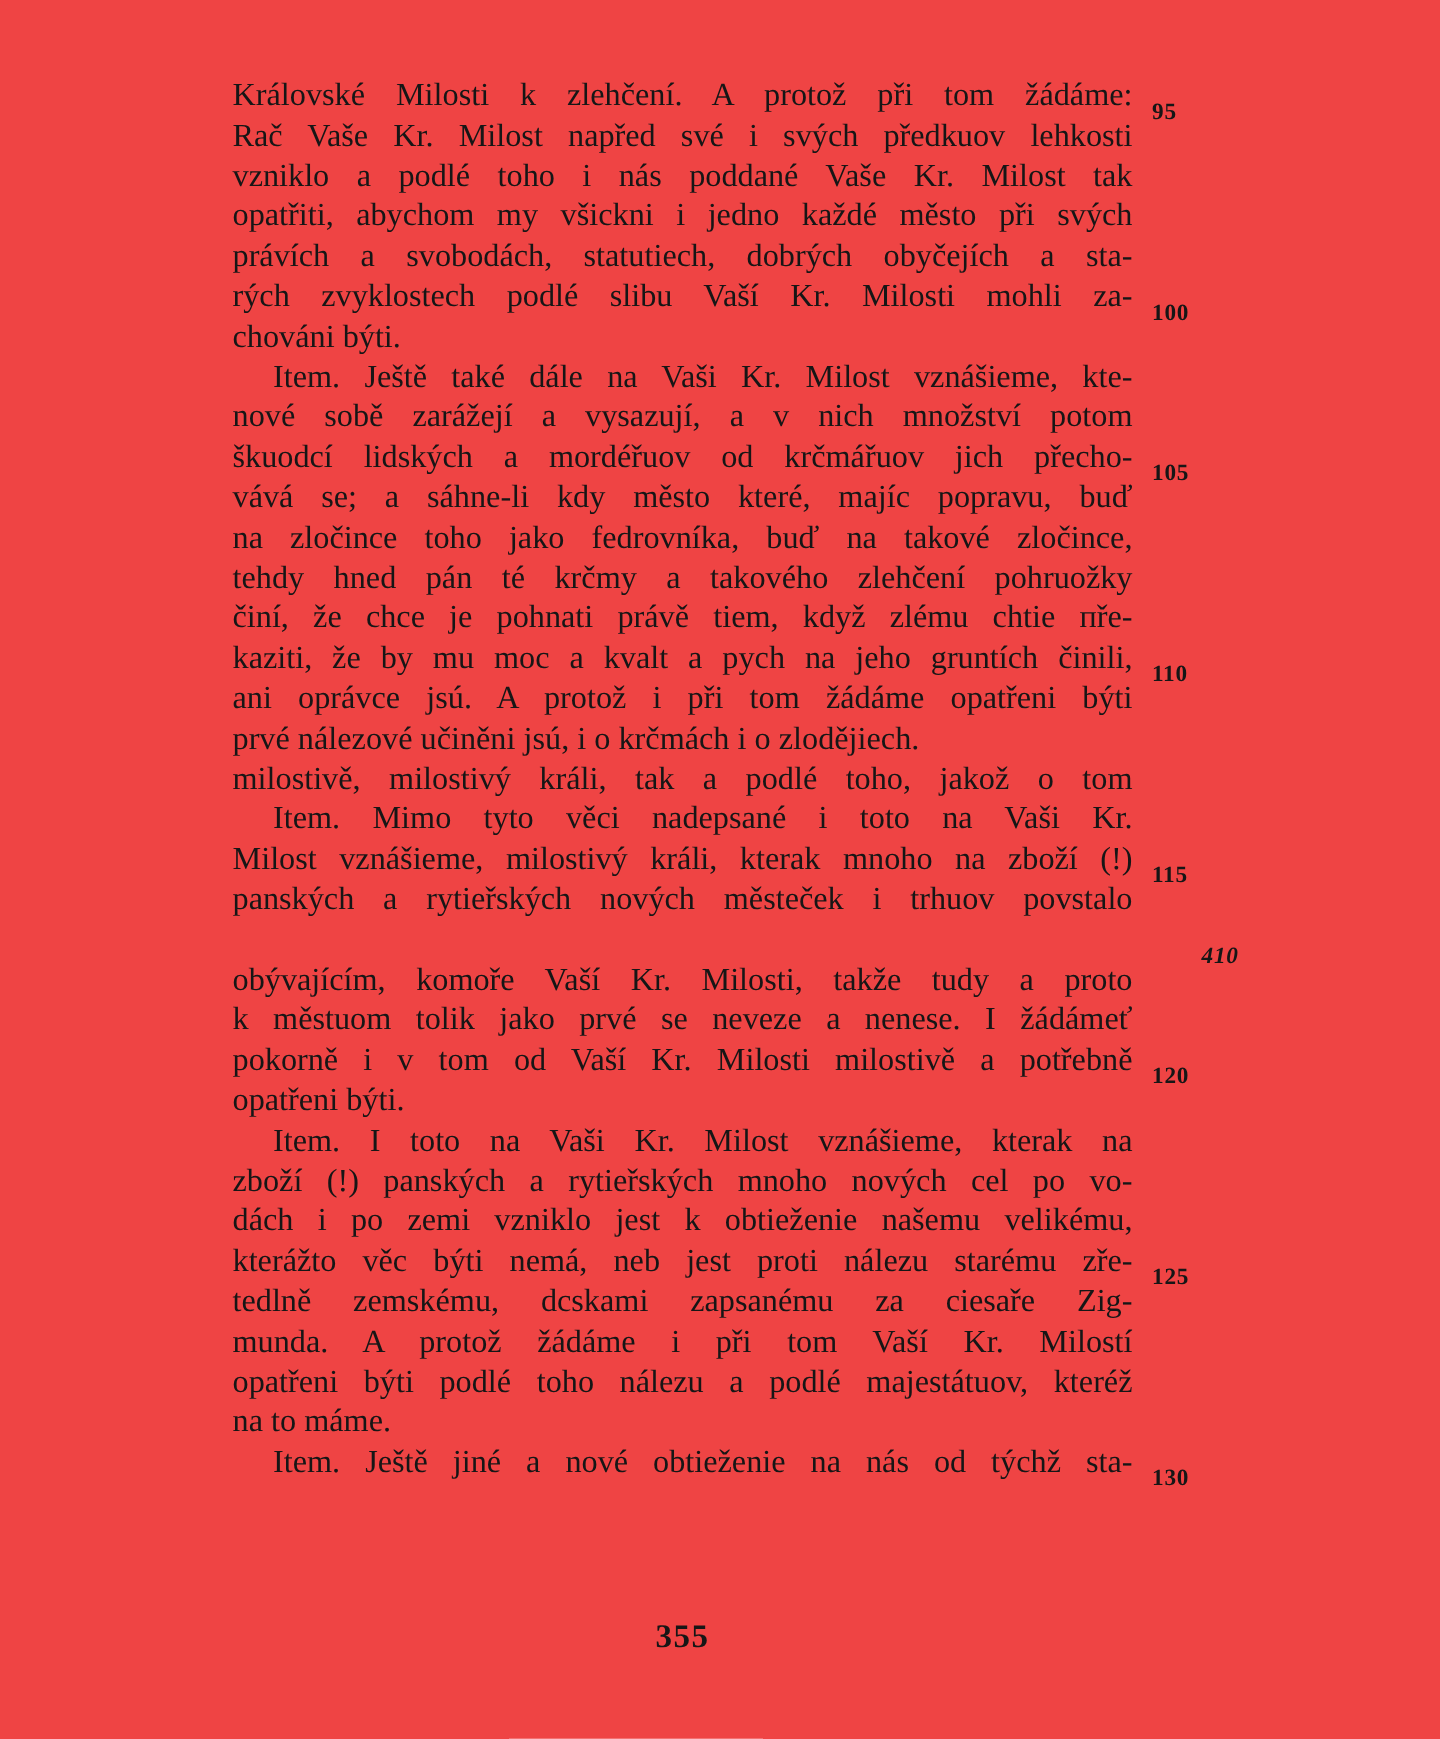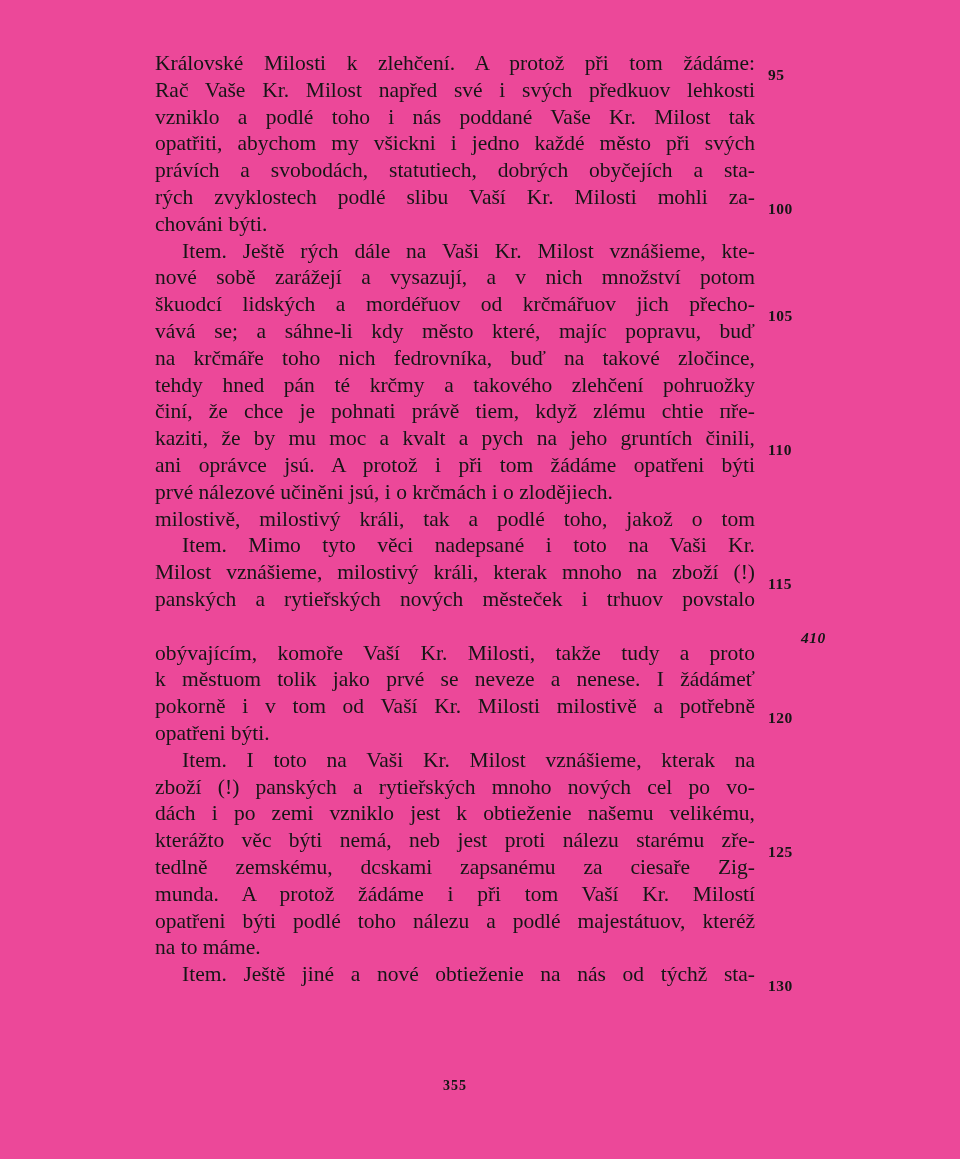--- a/index.html
+++ b/index.html
@@ -11,21 +11,21 @@
     height: 1159px;
     background: #fdfdfc;
     position: relative;
     font-family: "Liberation Serif", "DejaVu Serif", serif;
     color: #161616;
     overflow: hidden;
   }
   .scan-page {
     position: absolute;
     inset: 0;
-    background: #ec4899;
+    background: #ef4444;
   }
   .text-block {
     position: absolute;
     left: 155px;
     top: 50px;
     width: 600px;
     font-size: 21.5px;
     line-height: 26.8px;
   }
   .line {
@@ -57,42 +57,42 @@
   .note.italic-note {
     left: calc(100% + 46px);
     font-style: italic;
   }
   .page-number {
     position: absolute;
     left: 155px;
     top: 1078px;
     width: 600px;
     text-align: center;
-    font-size: 14px;
+    font-size: 22px;
     font-weight: bold;
     letter-spacing: 1px;
   }
 </style>
 </head>
 <body>
 
 <div class="scan-page">
   <main class="text-block">
       <div class="line"><span>Královské Milosti k zlehčení. A protož při tom žádáme:</span><span class="note">95</span></div>
       <div class="line"><span>Rač Vaše Kr. Milost napřed své i svých předkuov lehkosti</span></div>
       <div class="line"><span>vzniklo a podlé toho i nás poddané Vaše Kr. Milost tak</span></div>
       <div class="line"><span>opatřiti, abychom my všickni i jedno každé město při svých</span></div>
       <div class="line"><span>právích a svobodách, statutiech, dobrých obyčejích a sta-</span></div>
       <div class="line"><span>rých zvyklostech podlé slibu Vaší Kr. Milosti mohli za-</span><span class="note">100</span></div>
       <div class="line last"><span>chováni býti.</span></div>
-      <div class="line indent"><span>Item. Ještě rých dále na Vaši Kr. Milost vznášieme, kte-</span></div>
+      <div class="line indent"><span>Item. Ještě také dále na Vaši Kr. Milost vznášieme, kte-</span></div>
       <div class="line"><span>nové sobě zarážejí a vysazují, a v nich množství potom</span></div>
       <div class="line"><span>škuodcí lidských a mordéřuov od krčmářuov jich přecho-</span><span class="note">105</span></div>
       <div class="line"><span>vává se; a sáhne-li kdy město které, majíc popravu, buď</span></div>
-      <div class="line"><span>na krčmáře toho nich fedrovníka, buď na takové zločince,</span></div>
+      <div class="line"><span>na zločince toho jako fedrovníka, buď na takové zločince,</span></div>
       <div class="line"><span>tehdy hned pán té krčmy a takového zlehčení pohruožky</span></div>
       <div class="line"><span>činí, že chce je pohnati právě tiem, když zlému chtie пře-</span></div>
       <div class="line"><span>kaziti, že by mu moc a kvalt a pych na jeho gruntích činili,</span><span class="note">110</span></div>
       <div class="line"><span>ani oprávce jsú. A protož i při tom žádáme opatřeni býti</span></div>
       <div class="line last"><span>prvé nálezové učiněni jsú, i o krčmách i o zlodějiech.</span></div>
       <div class="line"><span>milostivě, milostivý králi, tak a podlé toho, jakož o tom</span></div>
       <div class="line indent"><span>Item. Mimo tyto věci nadepsané i toto na Vaši Kr.</span></div>
       <div class="line"><span>Milost vznášieme, milostivý králi, kterak mnoho na zboží (!)</span><span class="note">115</span></div>
       <div class="line"><span>panských a rytieřských nových městeček i trhuov povstalo</span></div>
       <div class="line"><span class="note italic-note">410</span></div>

